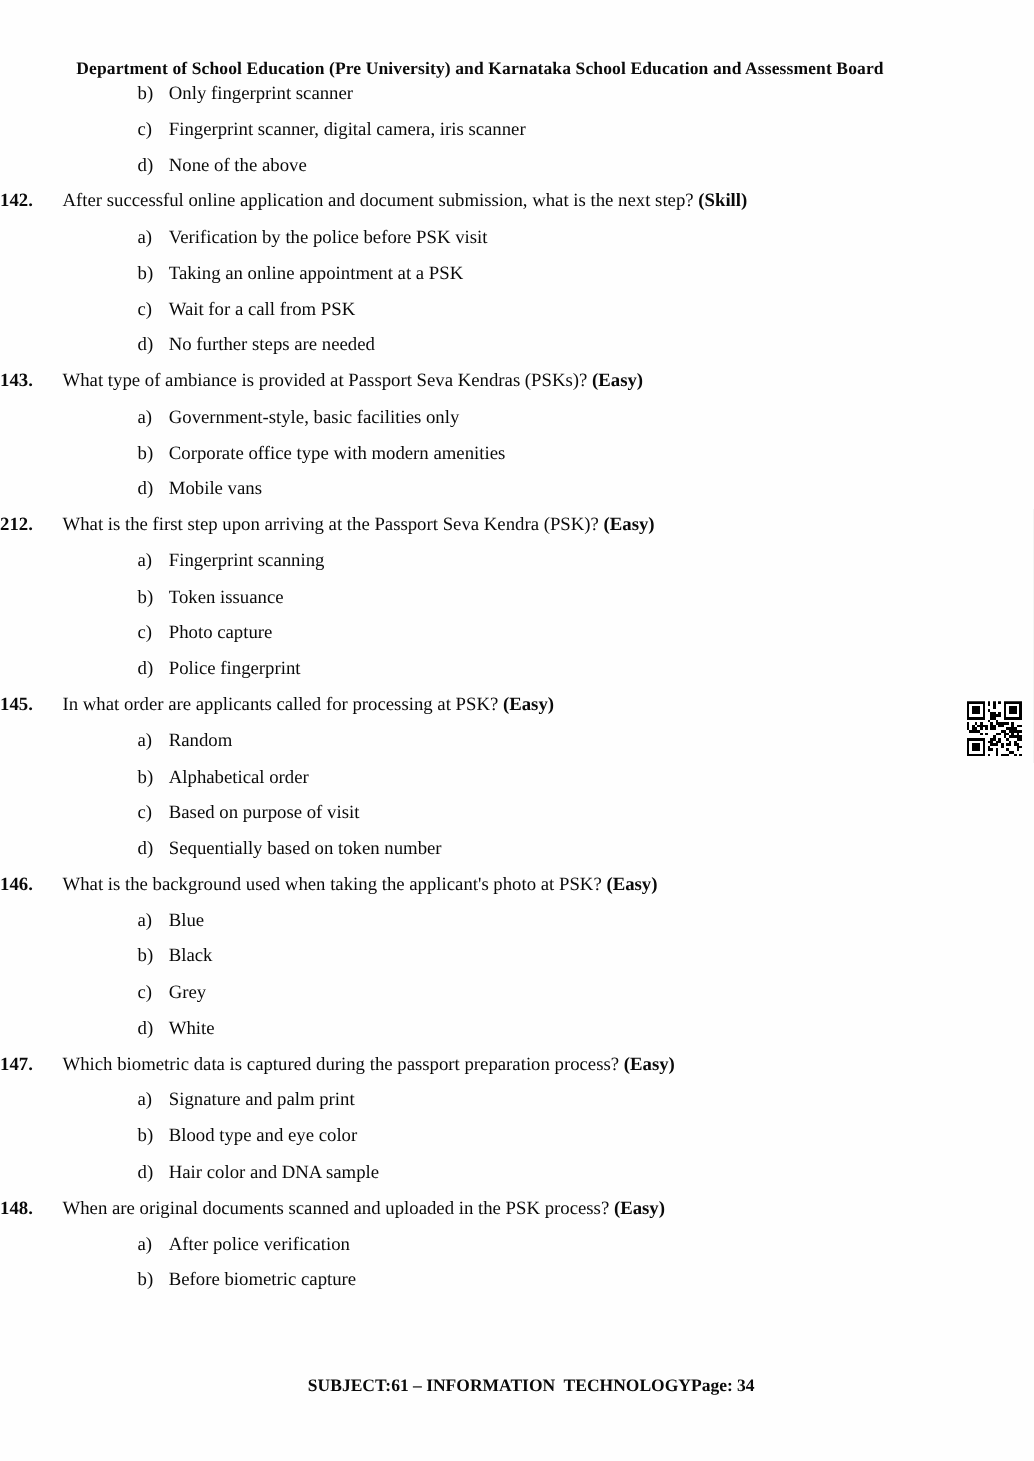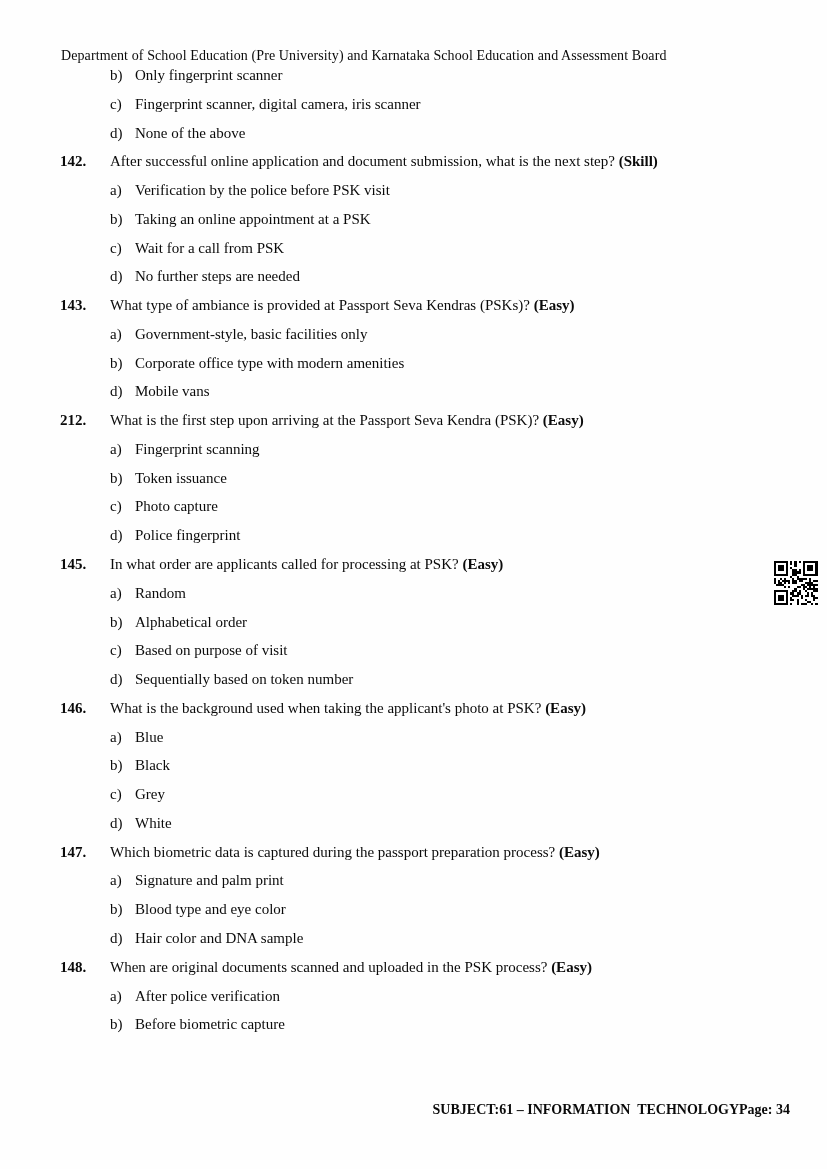--- a/index.html
+++ b/index.html
@@ -10,55 +10,55 @@
     background:#fefefe;
     font-family:"Liberation Serif", serif;
     color:#0a0a0a;
     overflow:hidden;
   }
   .header{
     position:absolute;
     left:61px;top:48px;
     width:730px;
     font-size:14px;
-    font-weight:normal;
+    font-weight:bold;
     letter-spacing:0.1px;
     white-space:nowrap;
   }
   .content{
     position:absolute;
     left:0;top:61px;
     width:827px;
     font-size:15px;
   }
   .line{
     height:28.77px;
     line-height:28.77px;
     white-space:nowrap;
   }
-  .line.q{padding-left:60px;}
+  .line.q{}
   .qnum{
     display:inline-block;
     width:50px;
     font-weight:bold;
   }
   .line.opt{padding-left:110px;}
   .letter{
     display:inline-block;
     width:25px;
   }
   .tag{font-weight:bold;}
   .footer{
     position:absolute;
     left:60px;right:37px;top:1100px;
     height:20px;line-height:20px;
     font-size:14px;
     font-weight:bold;
     display:flex;
-    justify-content:flex-end;
+    justify-content:center;
     white-space:pre;
   }
   .qr{
     position:absolute;
     left:773px;top:561px;
     width:45px;height:44px;
   }
   .qr svg{width:100%;height:100%;display:block;}
 </style>
 </head>

